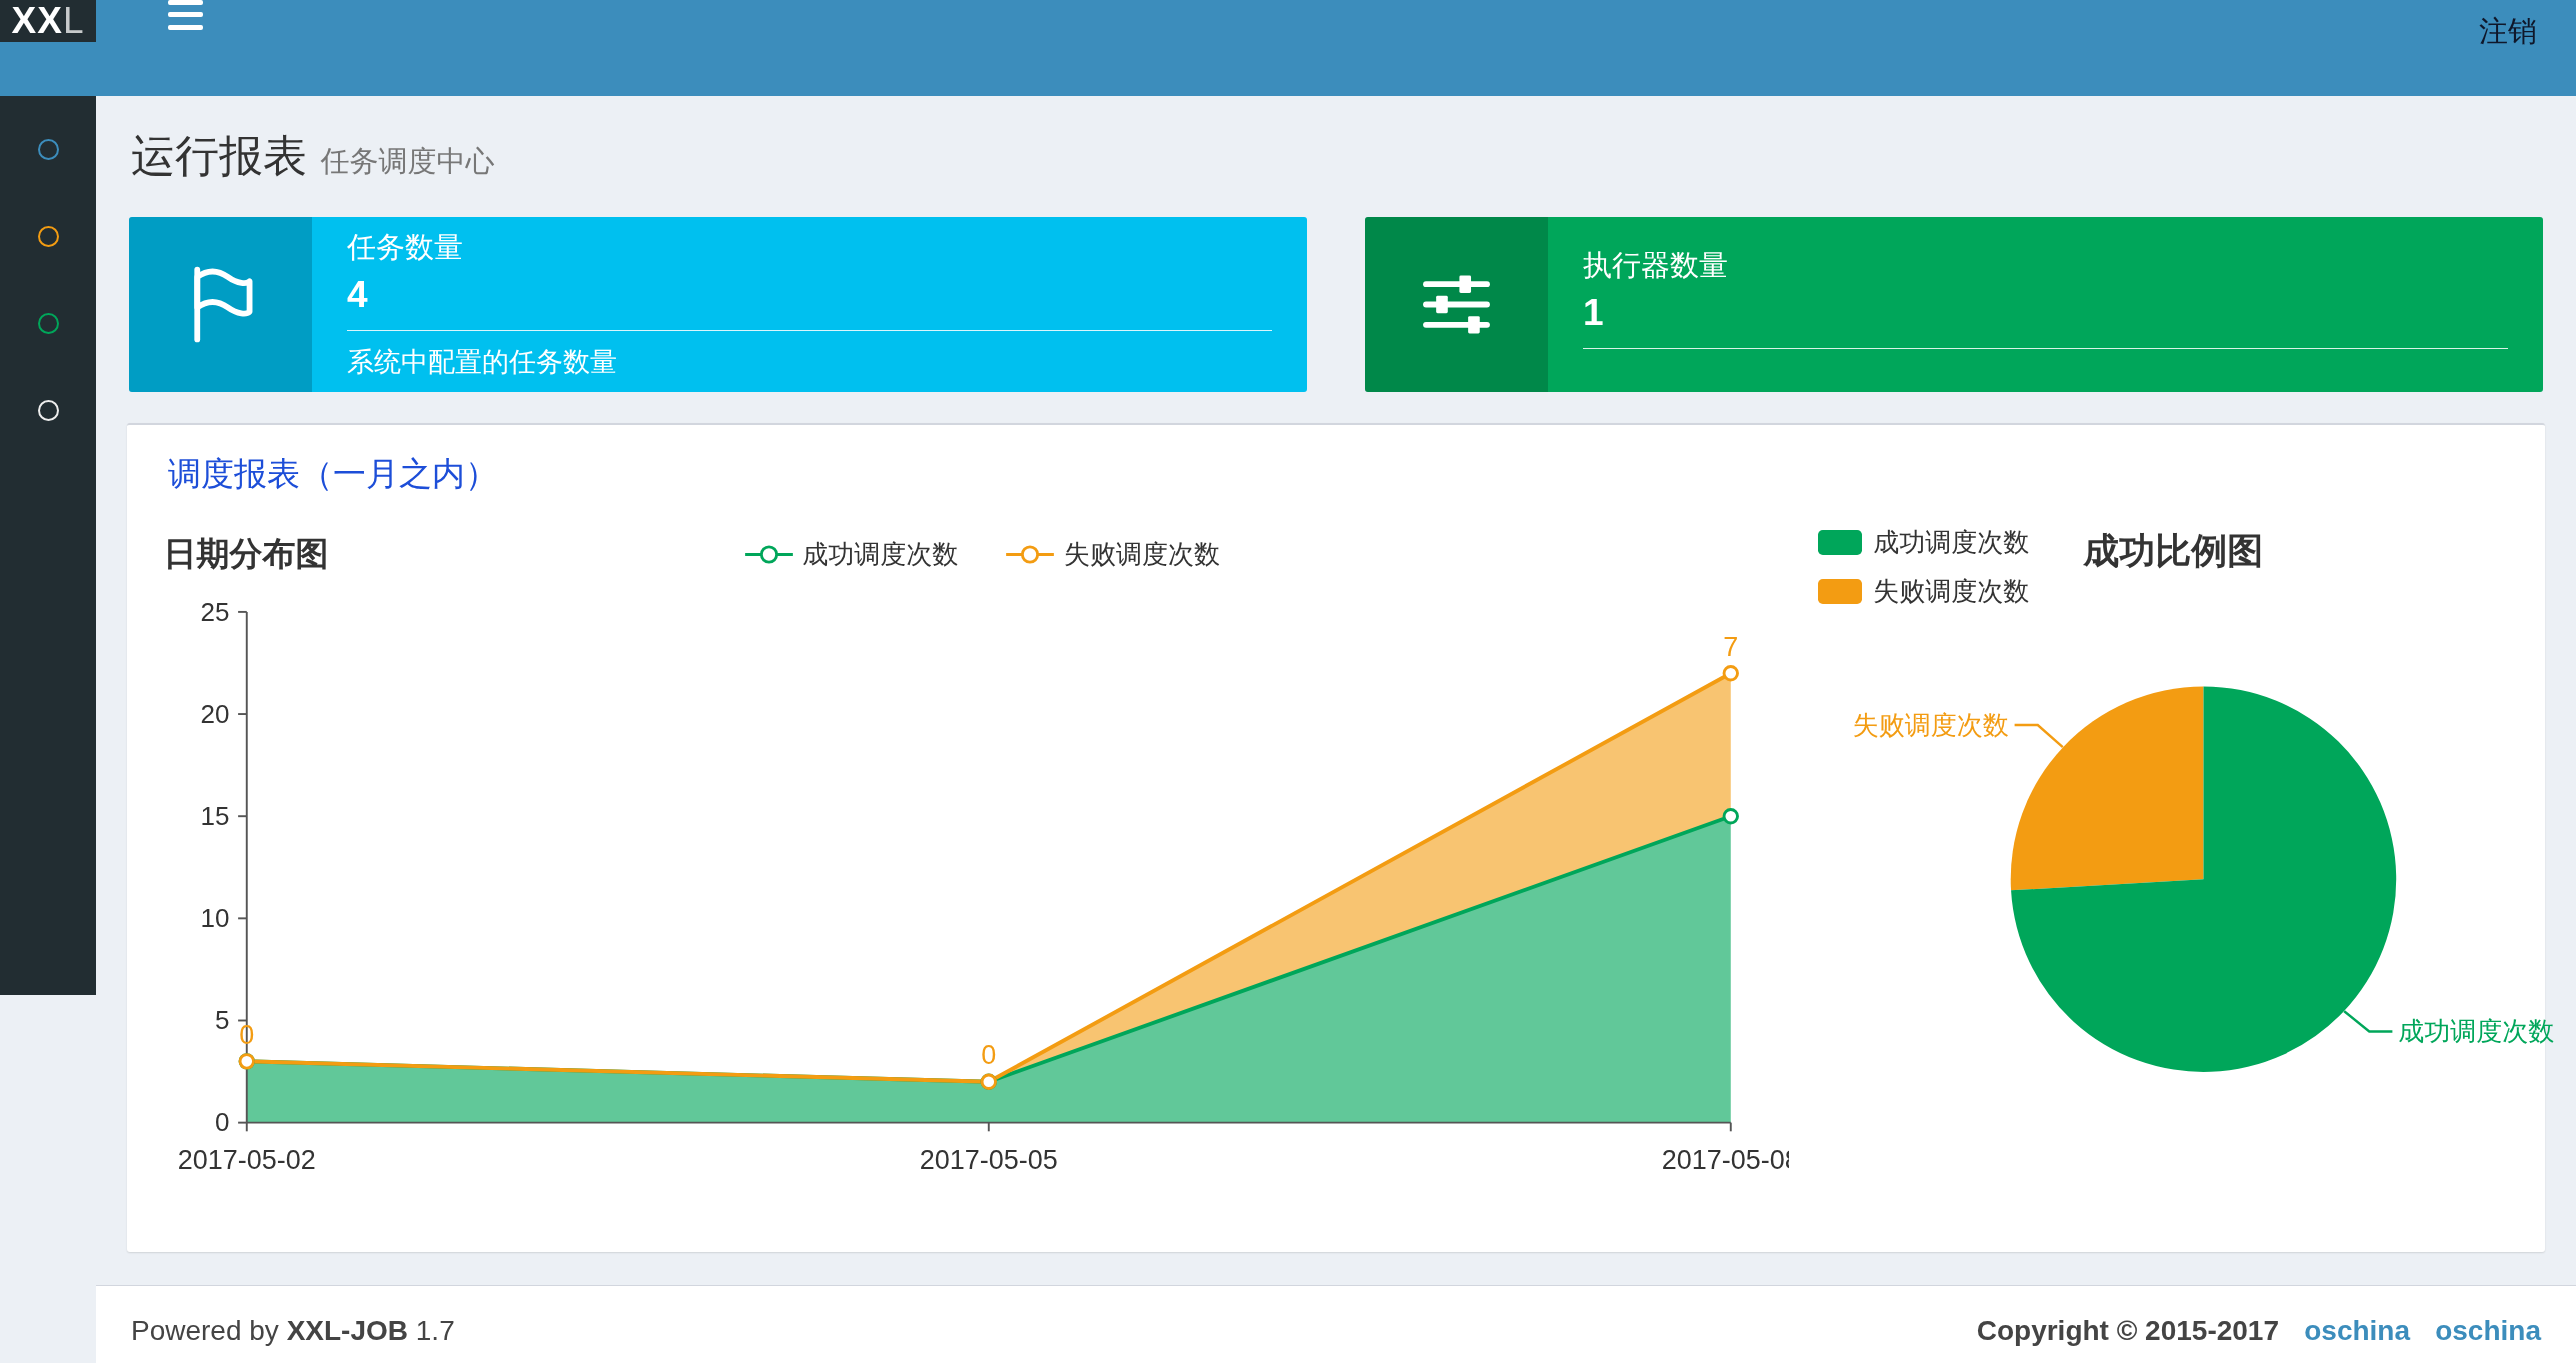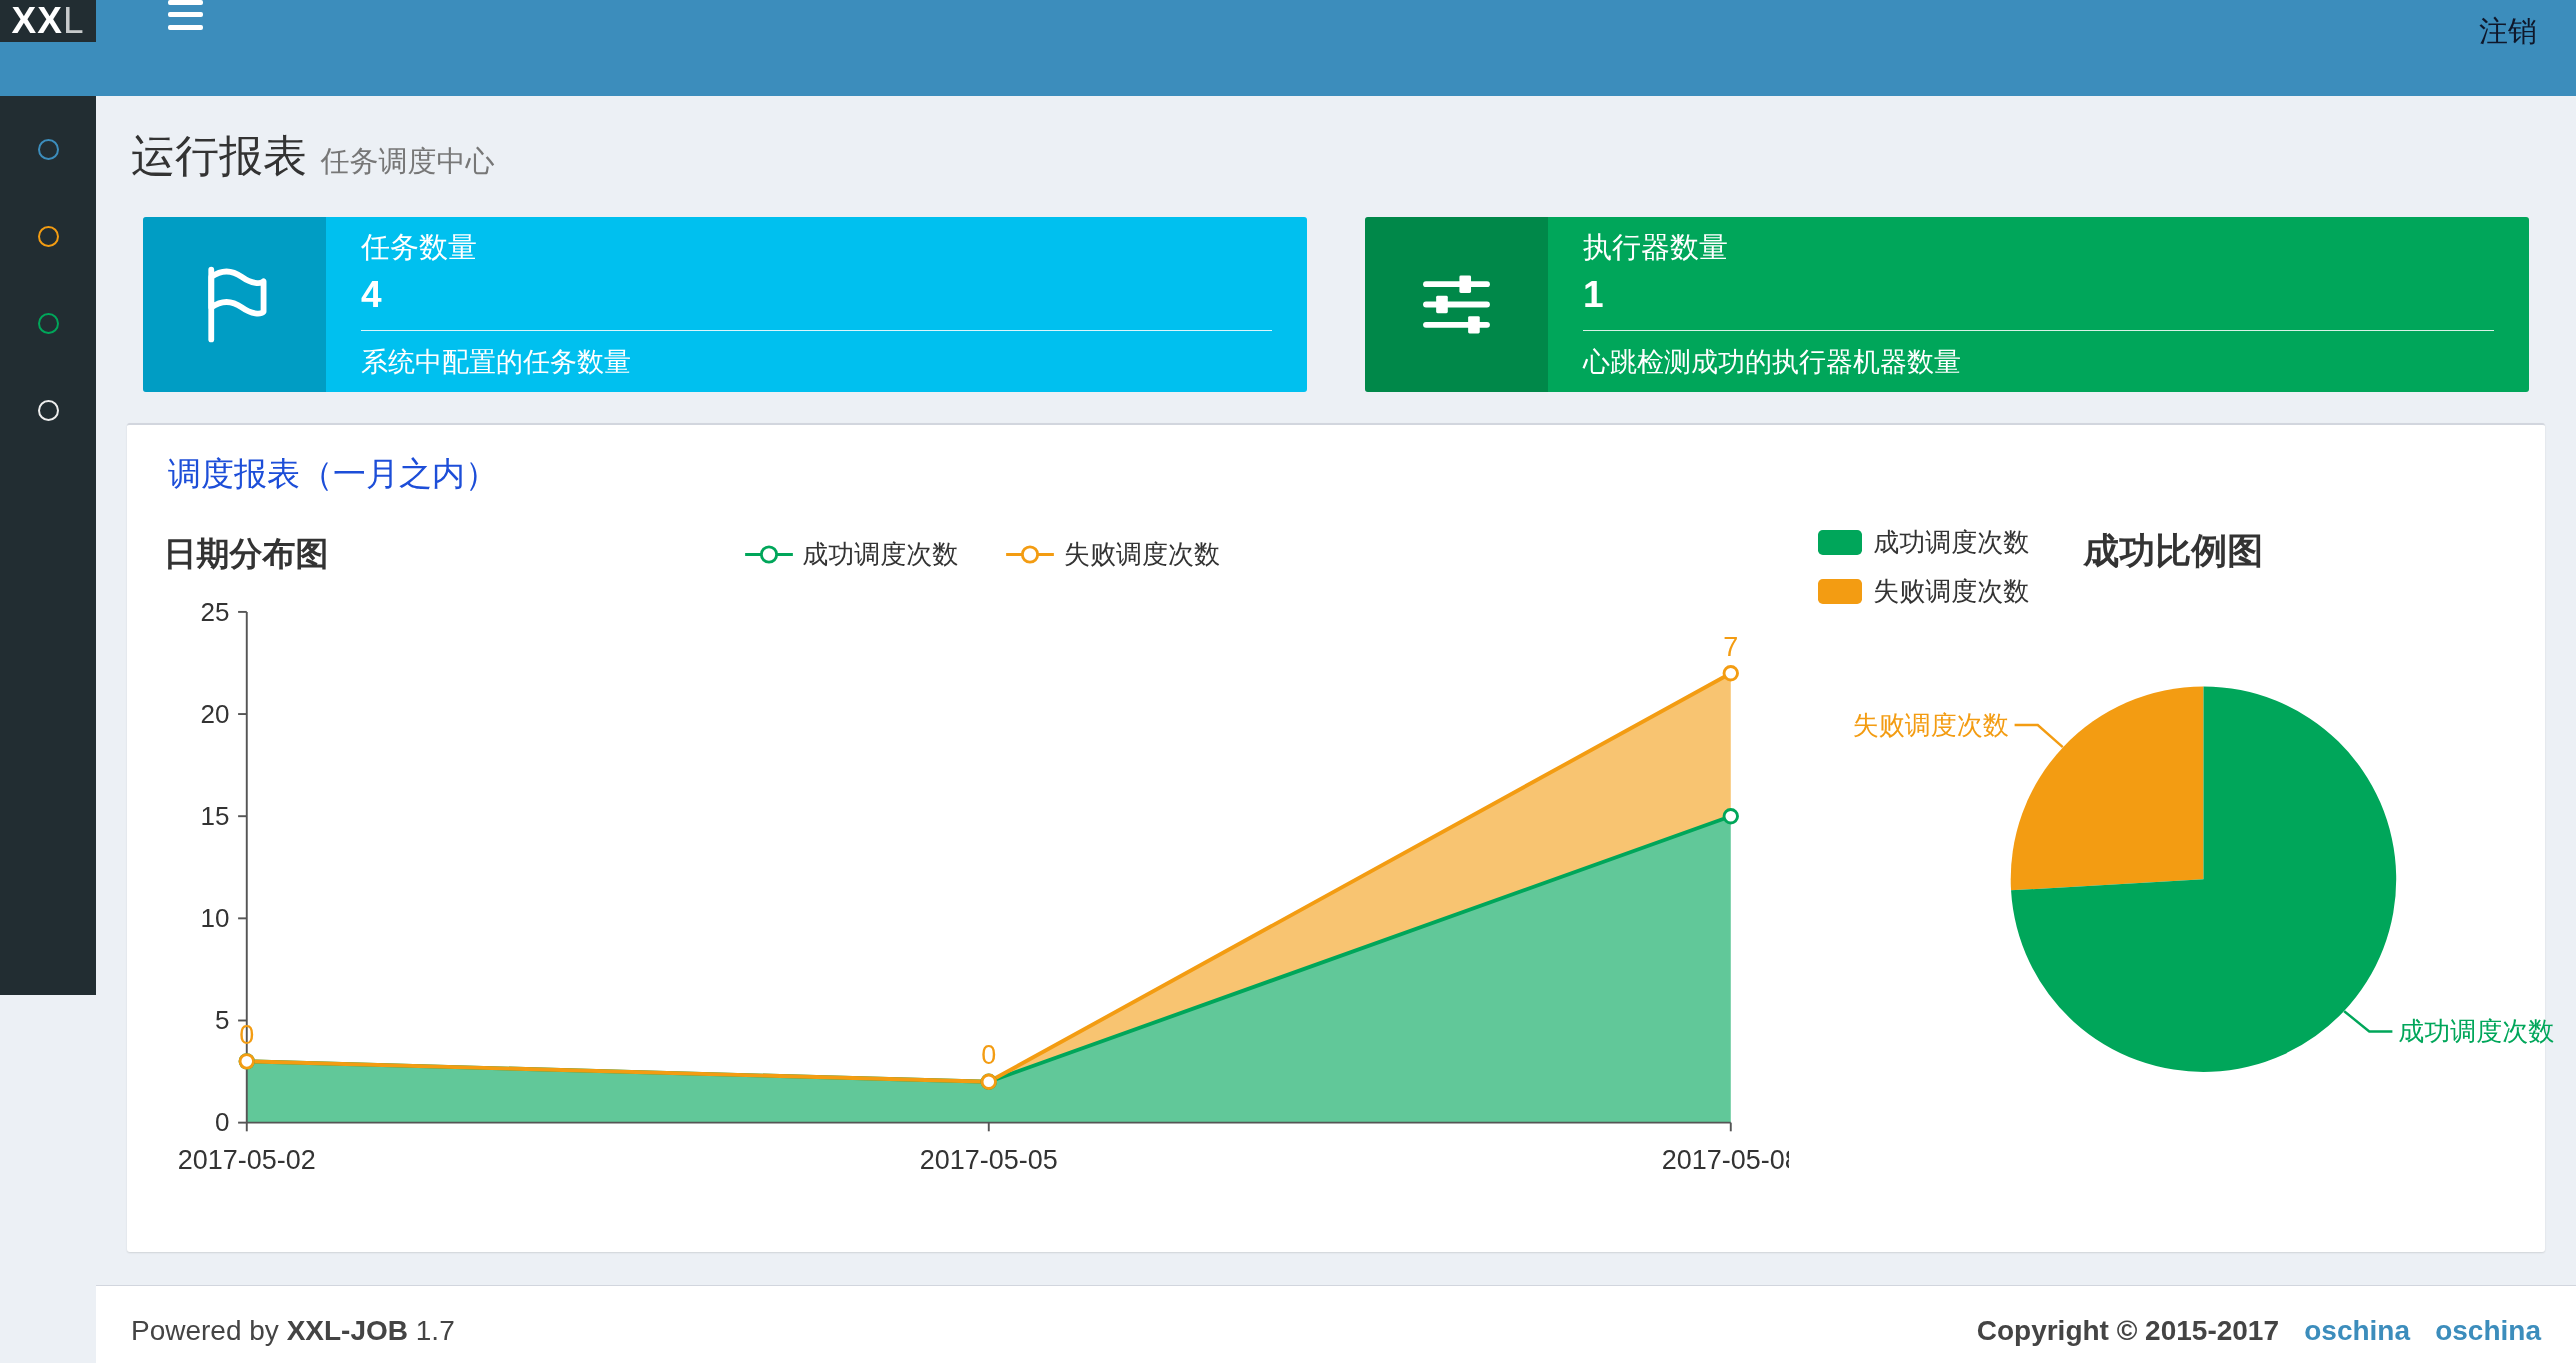--- a/index.html
+++ b/index.html
@@ -33,21 +33,21 @@
   .wrapper { display: flex; height: 899px; }
   .sidebar { width: 96px; background: #222d32; flex: 0 0 96px; padding-top: 9.6px; }
   .sidebar-item { height: 87px; display: flex; align-items: center; justify-content: center; cursor: pointer; }
   .circle-icon { width: 21px; height: 21px; border-radius: 50%; border: 2.9px solid #fff; }
   .main { flex: 1; display: flex; flex-direction: column; background: #ecf0f5; min-width: 0; }
   
   .content-header { padding: 31px 31px 5.8px 35px; }
   .content-header h1 { font-size: 44px; font-weight: 500; color: #333; }
   .content-header h1 small { font-size: 29px; color: #777; font-weight: normal; margin-left: 13.5px; }
   
-  .info-row { display: flex; gap: 58px; padding: 25px 47px; }
+  .info-row { display: flex; gap: 58px; padding: 25px 33px; }
   .info-box { flex: 1; height: 175px; display: flex; color: #fff; border-radius: 2.9px; overflow: hidden; }
   .info-icon {
     width: 183px; flex: 0 0 183px; background: rgba(0,0,0,.18);
     display: flex; align-items: center; justify-content: center;
   }
   .info-content { flex: 1; padding: 17.4px 35px; display: flex; flex-direction: column; justify-content: center; }
   .info-title { font-size: 29px; }
   .info-value { font-size: 37px; font-weight: bold; margin: 5.8px 0 13.5px; }
   .info-divider { border-top: 1.9px solid rgba(255,255,255,.85); margin-bottom: 13.5px; }
   .info-desc { font-size: 27px; }
@@ -141,21 +141,20 @@
             <line x1="11" y1="46" x2="53" y2="46"></line>
             <rect x="34" y="12" width="8" height="12" fill="#fff" stroke="none" rx="1"></rect>
             <rect x="18" y="26" width="8" height="12" fill="#fff" stroke="none" rx="1"></rect>
             <rect x="40" y="40" width="8" height="12" fill="#fff" stroke="none" rx="1"></rect>
           </svg>
         </div>
         <div class="info-content">
           <div class="info-title">执行器数量</div>
           <div class="info-value">1</div>
           <div class="info-divider"></div>
-          <div class="info-desc">心跳检测成功的执行器机器数量</div>
         </div>
       </div>
     </div>
 
     <div class="panel">
       <div class="panel-header">调度报表（一月之内）</div>
       <div class="panel-body">
 
         <div class="left-chart">
           <div class="chart-top">

